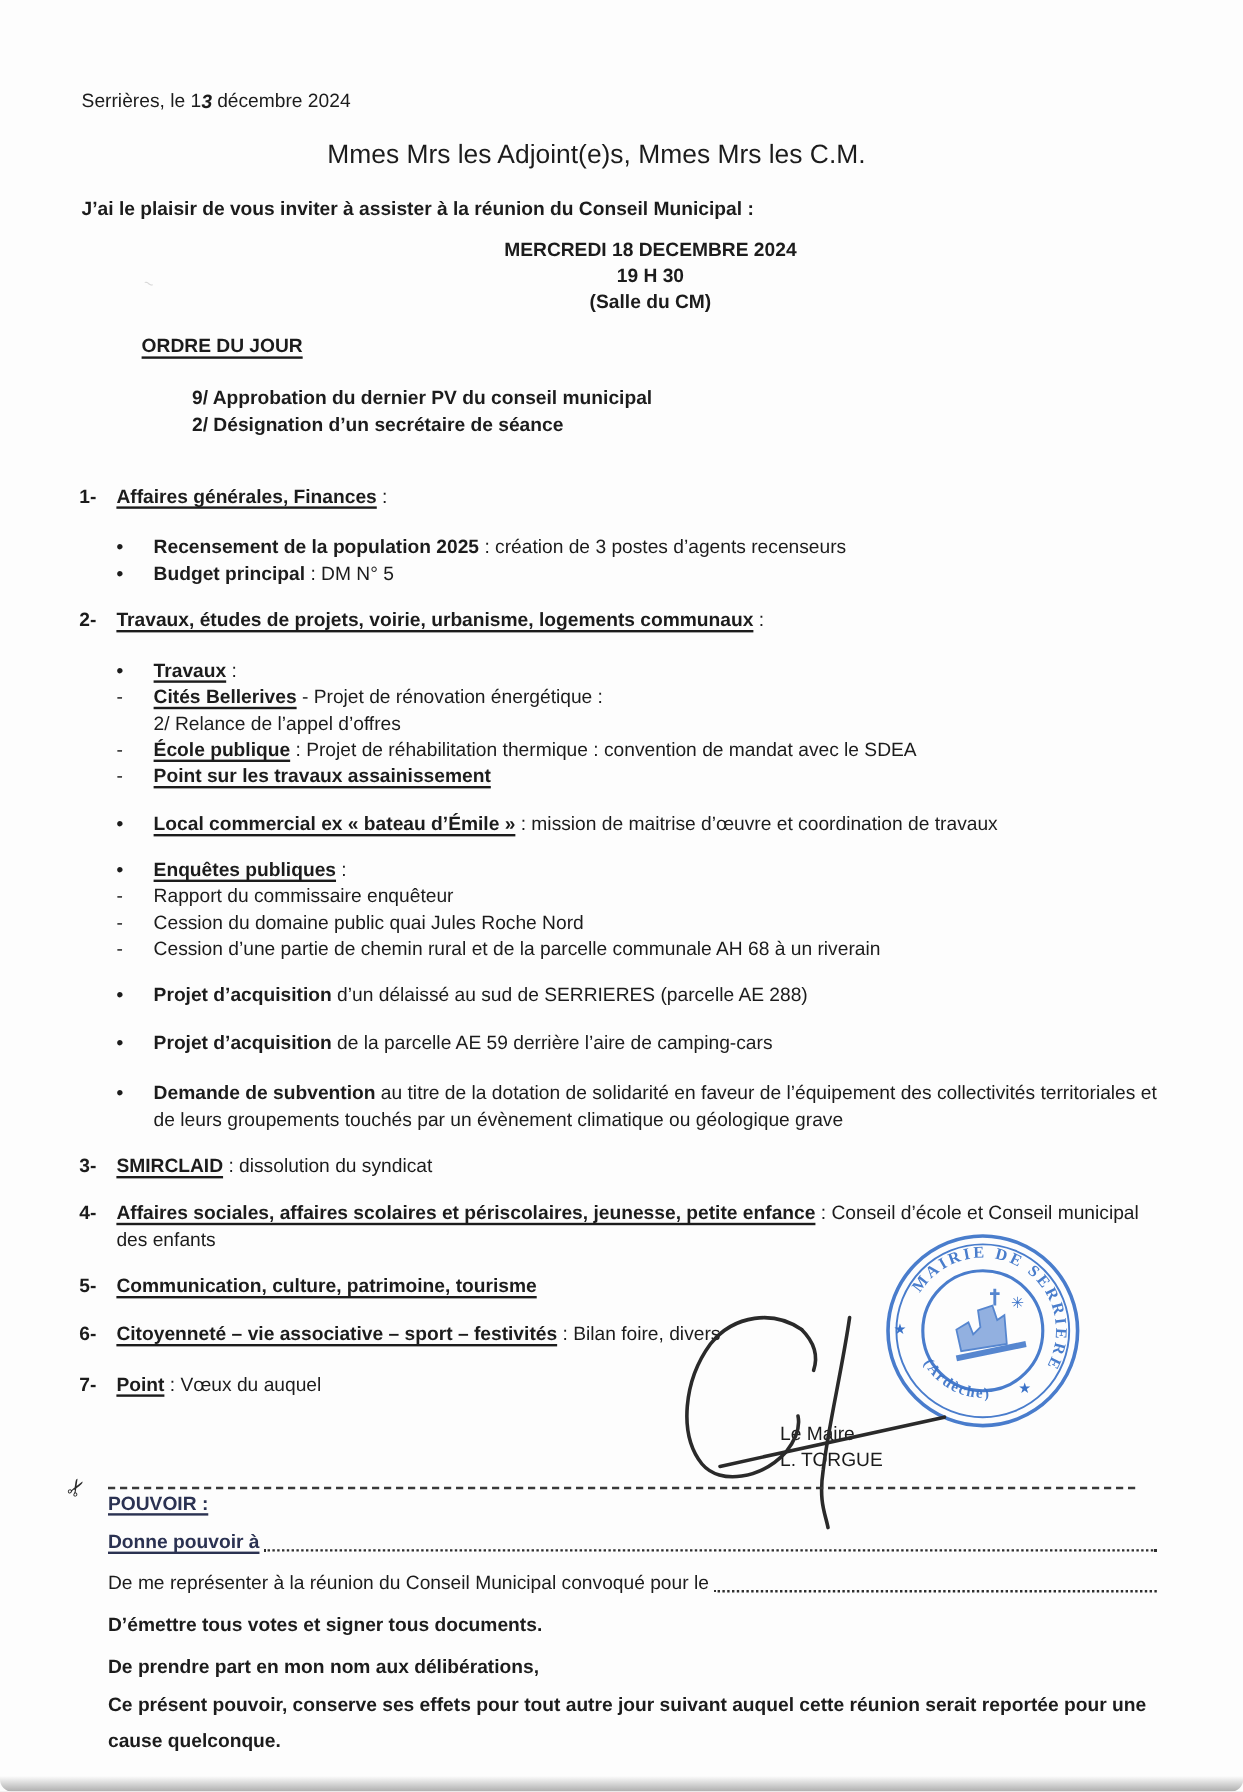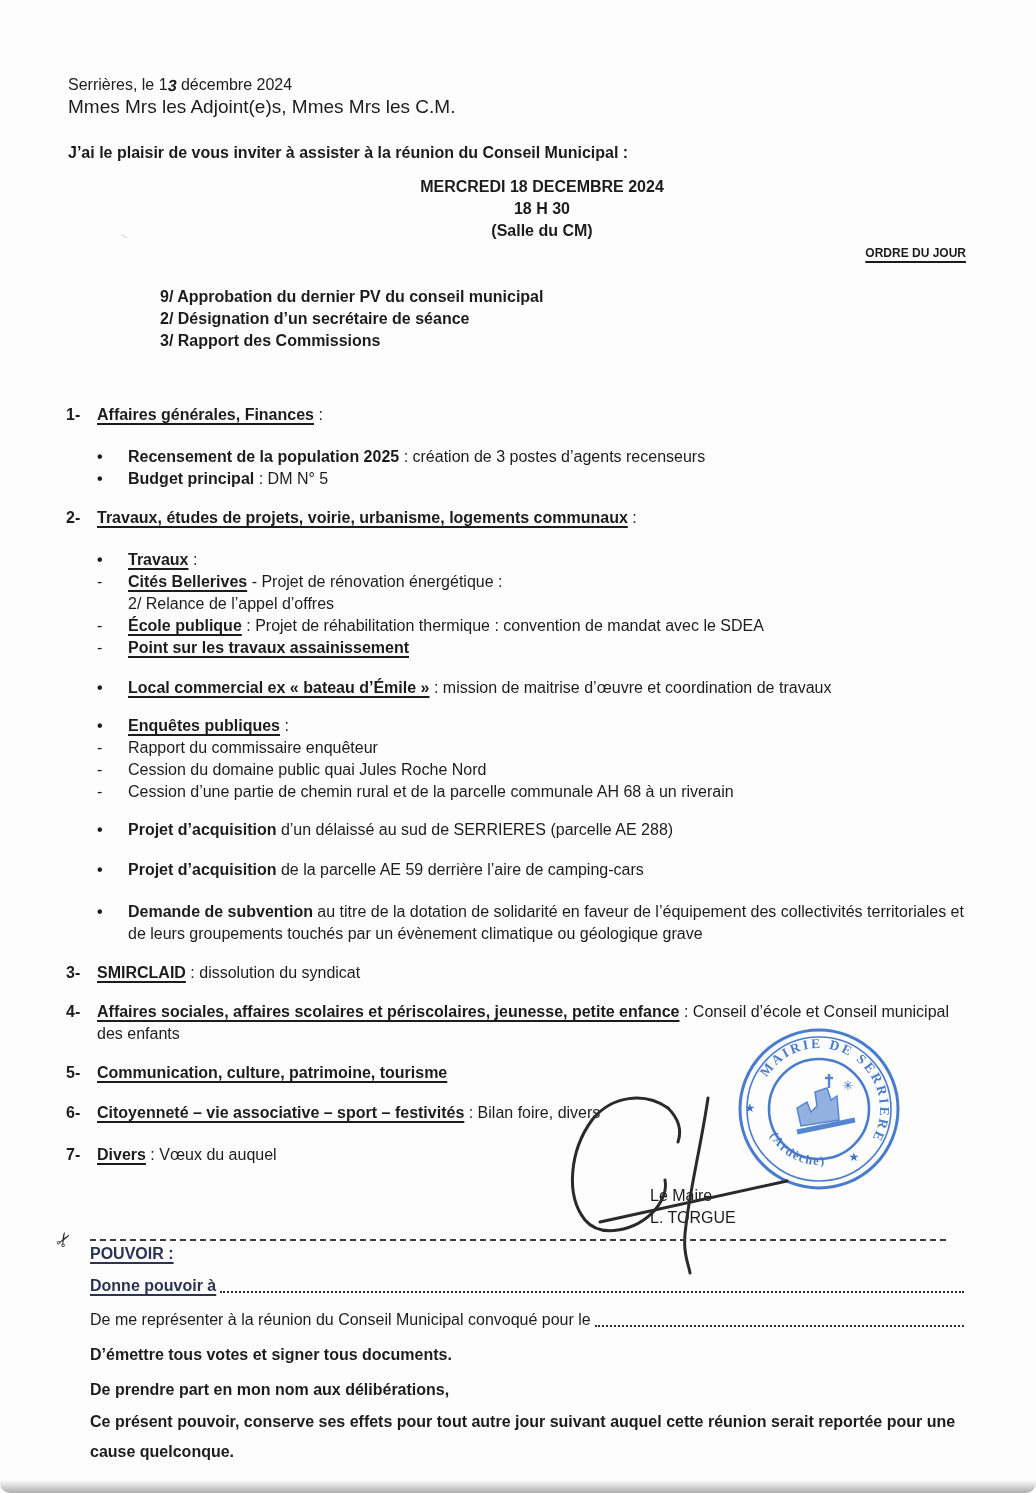--- a/index.html
+++ b/index.html
@@ -8,25 +8,25 @@
     font-family:"Liberation Sans", sans-serif; color:#1c1c1c; font-size:16px;
     overflow:hidden; margin:0 auto;
   }
   .b{font-weight:bold;}
   .u{text-decoration:underline; text-decoration-thickness:2px; text-underline-offset:3px;}
 
   
   #header{position:absolute; top:74px; left:68px; right:70px;}
   .date-line{line-height:22px;}
   .hand-digit{display:inline-block; font-weight:800; transform:skewX(-8deg) translateY(1px);}
-  .addressee{text-align:left; margin-right:40px; line-height:22px; font-size:19px;}
+  .addressee{margin-top:22px; text-align:center; margin-right:40px; line-height:22px; font-size:22px;}
   .intro{margin-top:24px; font-weight:bold; line-height:22px;}
   .meeting{margin-top:12px; margin-left:50px; text-align:center; font-weight:bold;}
   .meeting div{line-height:22px;}
-  .agenda-title{margin-left:50px; text-align:right; font-weight:bold; font-size:12px; line-height:22px;}
+  .agenda-title{margin-top:14px; margin-left:50px; text-align:left; font-weight:bold; font-size:16px; line-height:22px;}
   .agenda-title span{text-decoration:underline; text-decoration-thickness:2px; text-underline-offset:4px;}
   .prelim{margin-top:22px; margin-left:92px; font-weight:bold;}
   .prelim div{line-height:22px;}
 
   
   #agenda{position:absolute; top:404px; left:66px; right:70px;}
   .aline{display:flex; line-height:22px; align-items:baseline;}
   .aline .mk{width:31px; flex:none;}
   .subrow{margin-left:31px;}
   .plainrow{margin-left:62px;}
@@ -64,28 +64,27 @@
 <body>
 
 <div class="page">
 
   <div id="header">
     <div class="date-line"><span>Serrières, le 1</span><span class="hand-digit">3</span><span> décembre 2024</span></div>
     <div class="addressee">Mmes Mrs les Adjoint(e)s, Mmes Mrs les C.M.</div>
     <div class="intro">J’ai le plaisir de vous inviter à assister à la réunion du Conseil Municipal :</div>
     <div class="meeting">
       <div>MERCREDI 18 DECEMBRE 2024</div>
-      <div>18 H 30</div>
+      <div>19 H 30</div>
       <div>(Salle du CM)</div>
     </div>
     <div class="agenda-title"><span>ORDRE DU JOUR</span></div>
     <div class="prelim">
         <div>9/ Approbation du dernier PV du conseil municipal</div>
         <div>2/ Désignation d’un secrétaire de séance</div>
-        <div>3/ Rapport des Commissions</div>
       </div>
   </div>
 
   <div id="agenda">
       <div class="aline ">
         <span class="mk b">1-</span>
         <span class="tx"><span class="b u">Affaires générales, Finances</span><span> :</span></span>
       </div>
       <div class="aline g20 subrow">
         <span class="mk b">•</span>
@@ -161,21 +160,21 @@
       <div class="aline g17">
         <span class="mk b">5-</span>
         <span class="tx"><span class="b u">Communication, culture, patrimoine, tourisme</span></span>
       </div>
       <div class="aline g18">
         <span class="mk b">6-</span>
         <span class="tx"><span class="b u">Citoyenneté – vie associative – sport – festivités</span><span> : Bilan foire, divers</span></span>
       </div>
       <div class="aline g20">
         <span class="mk b">7-</span>
-        <span class="tx"><span class="b u">Divers</span><span> : Vœux du auquel</span></span>
+        <span class="tx"><span class="b u">Point</span><span> : Vœux du auquel</span></span>
       </div>
     </div>
 
   <div id="sigblock">
     <div>Le Maire</div>
     <div>L. TORGUE</div>
   </div>
 
   <svg id="stamp" viewBox="0 0 172 172">
     <g stroke="#3a72c8" fill="none" opacity="0.92">

